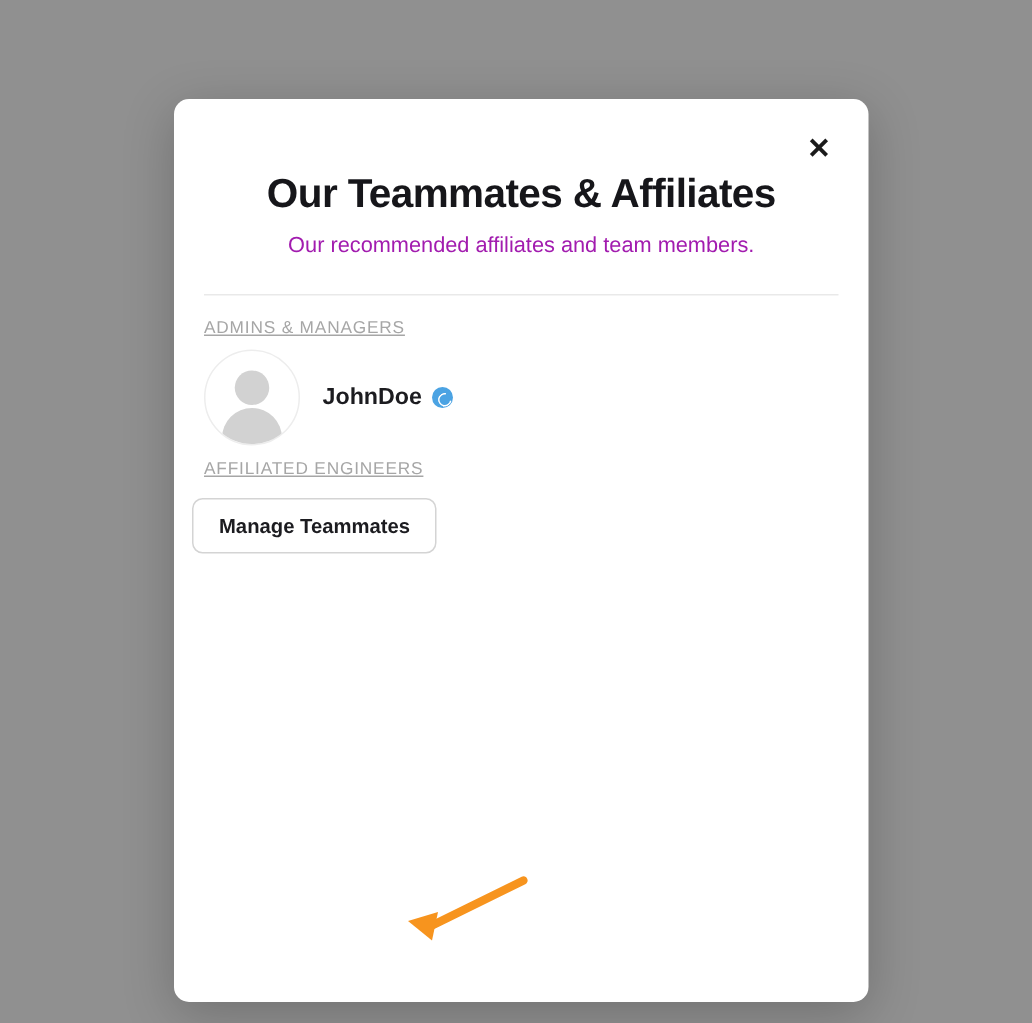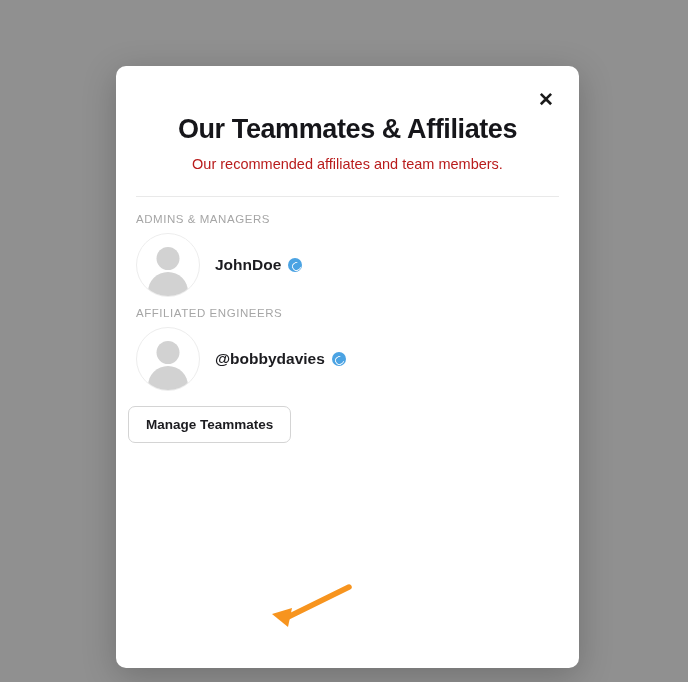--- a/index.html
+++ b/index.html
@@ -212,38 +212,39 @@
   }
   .modal-title {
     font-size: 27px;
     font-weight: 700;
     color: #16161a;
     letter-spacing: -0.4px;
   }
   .modal-subtitle {
     margin-top: 11px;
     font-size: 14.5px;
-    color: #b91c1c;
+    color: #a21caf;
   }
 
   .modal-rule {
     margin: 24px 20px 0;
     border-top: 1px solid #e9e9e9;
   }
 
   .modal-body {
     padding: 16px 20px 0;
   }
 
   .group-label {
     font-size: 11.5px;
     letter-spacing: 0.55px;
     color: #a6a6a6;
     font-weight: 400;
     margin-bottom: 3px;
+    text-decoration: underline;
   }
 
   .member-row {
     display: flex;
     align-items: center;
     gap: 15px;
     height: 74px;
   }
 
   .avatar {
@@ -468,30 +469,20 @@
         </div>
         <div class="member-name-wrap">
           <span class="member-name">JohnDoe</span>
           <span class="verified"></span>
         </div>
       </div>
 
 
       <div class="group-label" style="margin-top:5px">AFFILIATED ENGINEERS</div>
 
-      <div class="member-row">
-        <div class="avatar">
-          <div class="head"></div>
-            <div class="body"></div>
-        </div>
-        <div class="member-name-wrap">
-          <span class="member-name">@bobbydavies</span>
-          <span class="verified"></span>
-        </div>
-      </div>
 
 
 
     </div>
 
     <div class="modal-footer">
       <button class="manage-btn">Manage Teammates</button>
     </div>
   </div>
 

